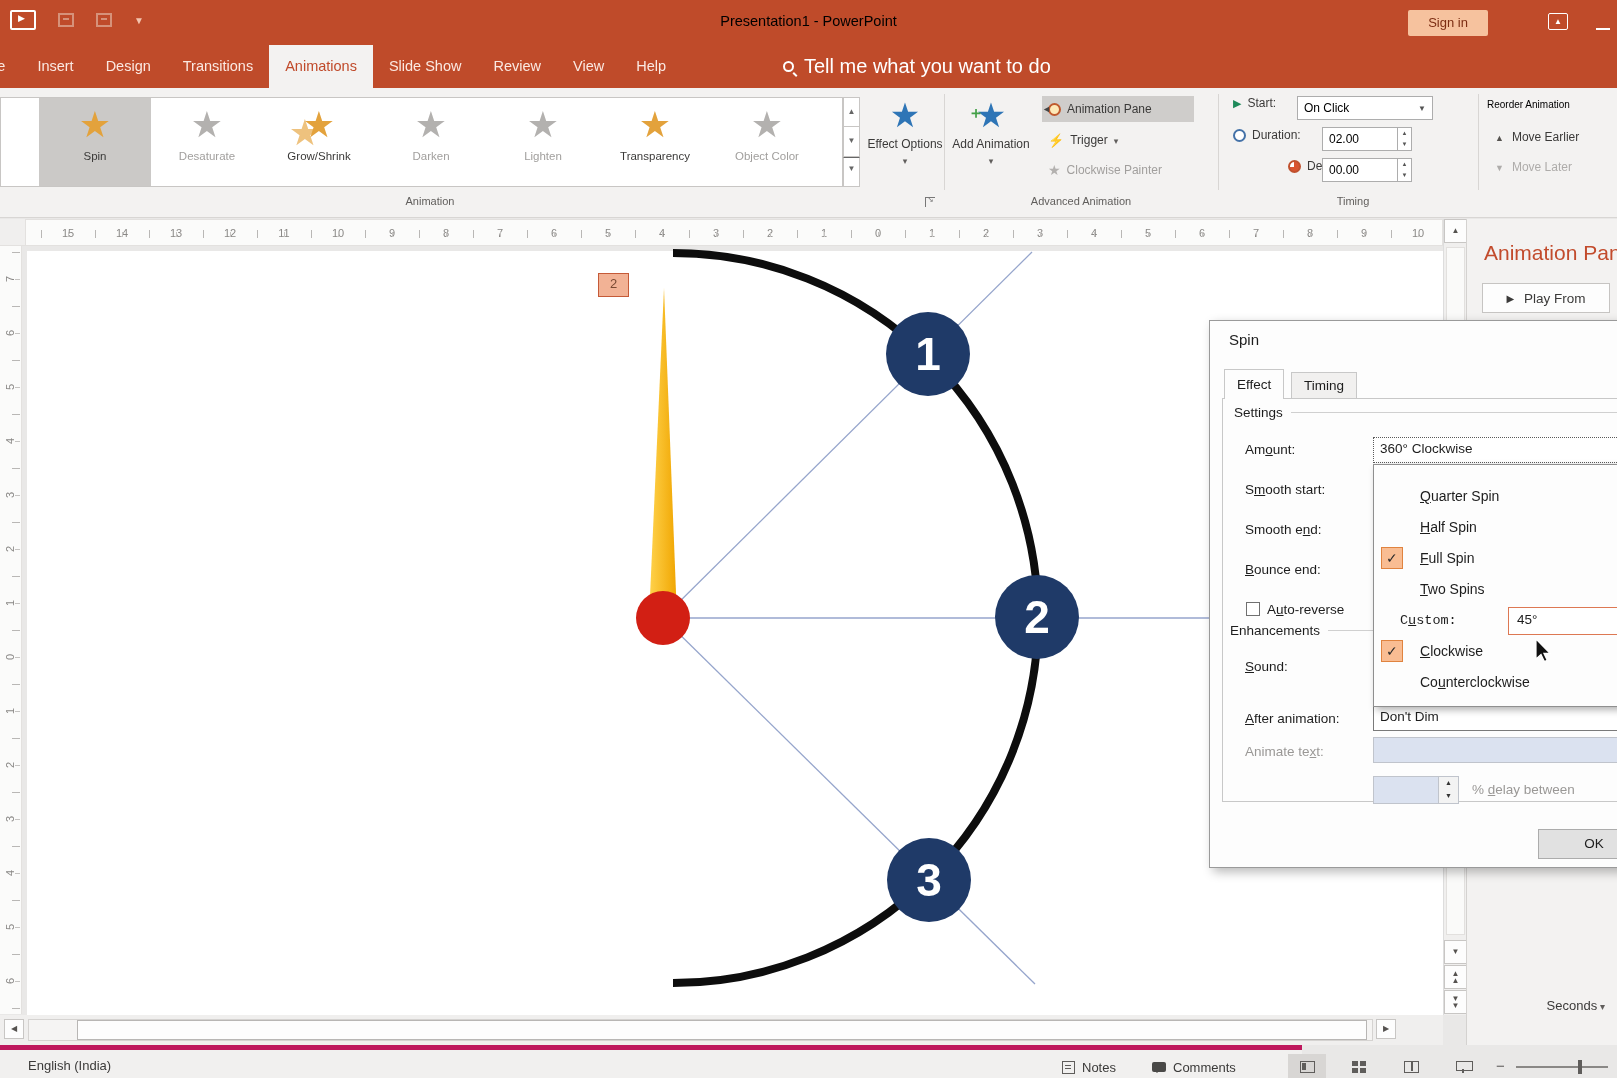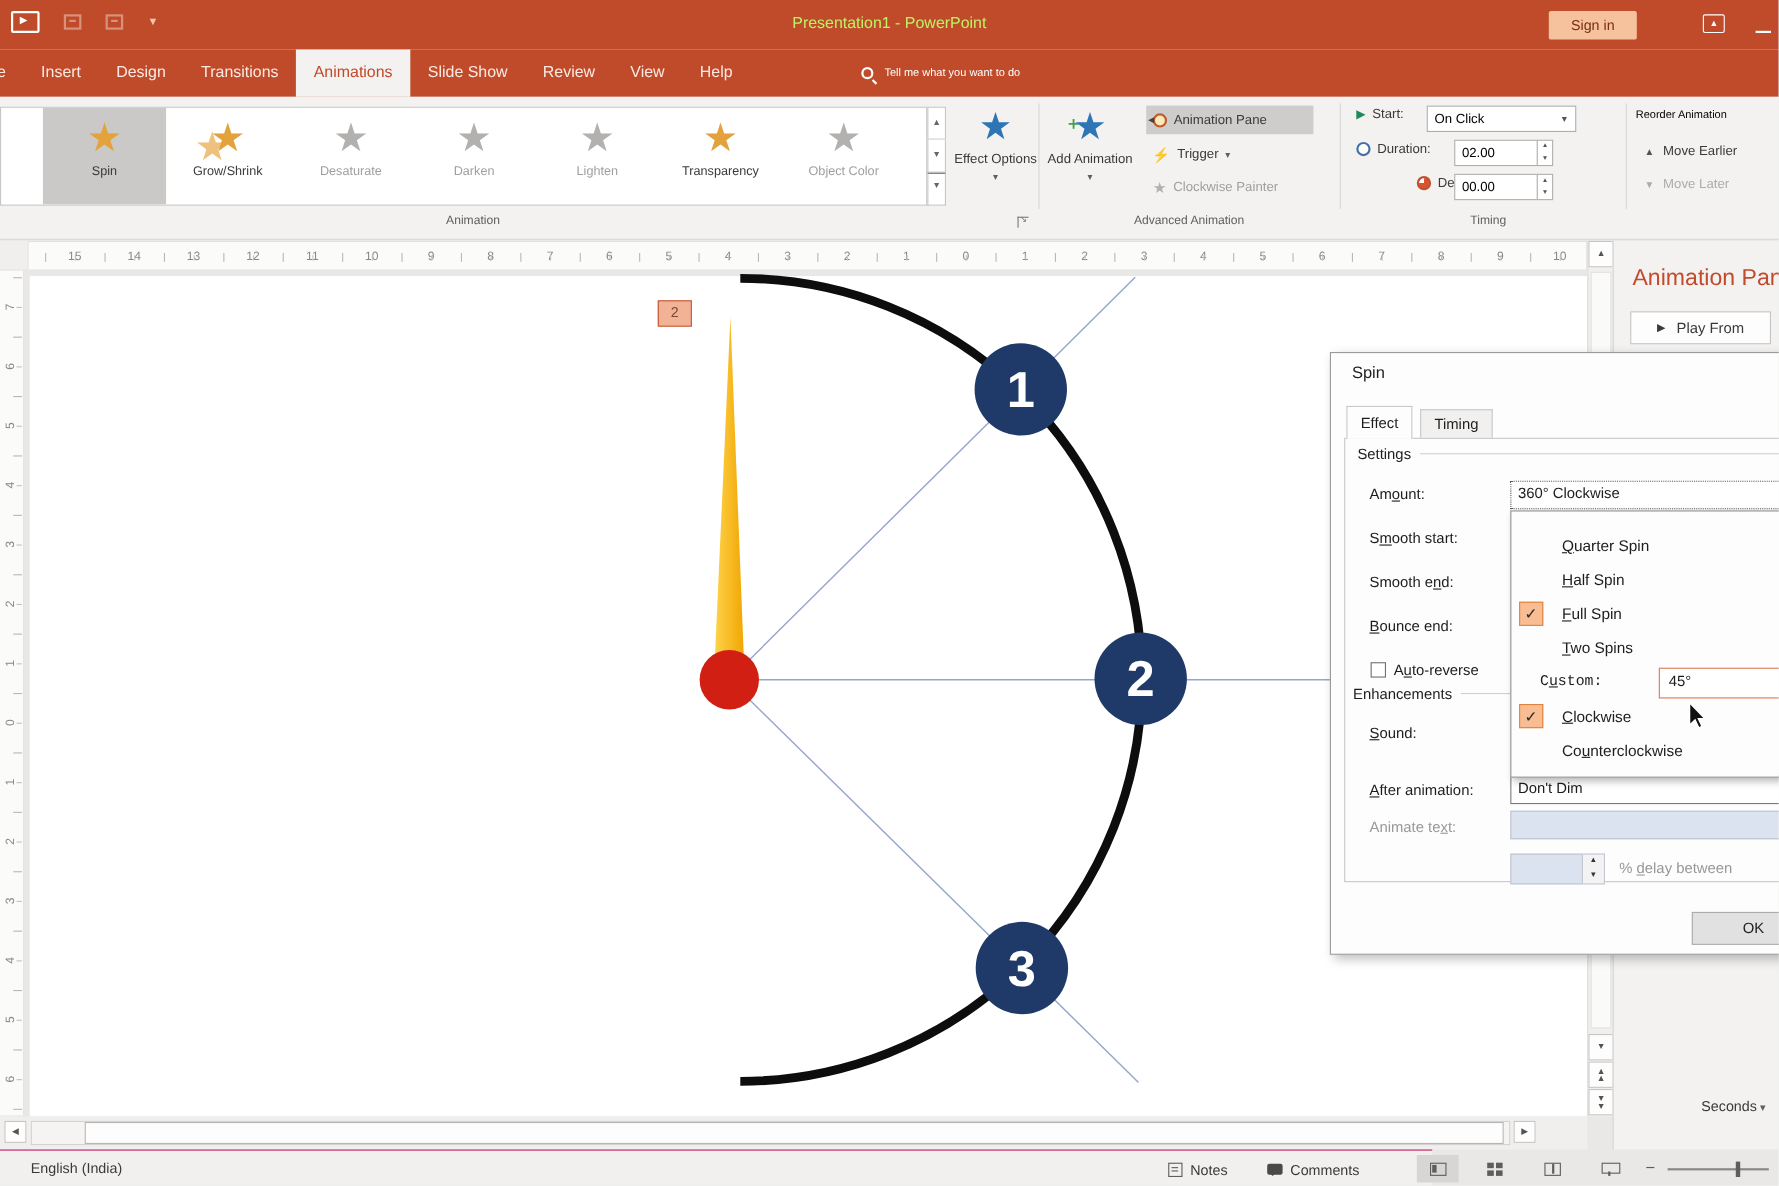--- a/index.html
+++ b/index.html
@@ -8,32 +8,32 @@
   u { text-decoration:underline; }
 
   
   .titlebar { position:absolute; left:0; top:0; width:1617px; height:45px; background:#bf4b2a; }
   .qat { position:absolute; left:10px; top:10px; display:flex; align-items:center; gap:22px; }
   .qat-present { width:26px; height:20px; border:2px solid #fff; border-radius:2px; position:relative; }
   .qat-present::after { content:"▶"; position:absolute; left:6px; top:1px; font-size:9px; color:#fff; }
   .qat-dim { width:16px; height:14px; border:2px solid #d99a83; position:relative; opacity:.9; }
   .qat-dim::after { content:""; position:absolute; left:3px; top:3px; right:3px; height:2px; background:#d99a83; }
   .qat-caret { color:#f3c4ae; font-size:10px; }
-  .app-title { position:absolute; top:13px; left:0; width:1617px; text-align:center; color:#bef264; font-size:14.5px; }
+  .app-title { position:absolute; top:13px; left:0; width:1617px; text-align:center; color:#000000; font-size:14.5px; }
   .signin { position:absolute; left:1408px; top:10px; width:80px; height:26px; background:#f6c29e; color:#7c2d12;
             font-size:13px; text-align:center; line-height:26px; border-radius:2px; }
   .ribbonopts { position:absolute; left:1548px; top:13px; width:20px; height:17px; border:1.5px solid #fff; border-radius:2px; color:#fff; font-size:8px; text-align:center; line-height:15px; }
   .win-min { position:absolute; left:1596px; top:28px; width:14px; height:2px; background:#fff; }
 
   
   .tabrow { position:absolute; left:0; top:45px; width:1617px; height:43px; background:#bf4b2a; display:flex; padding-left:10px; }
   .tab { color:#fbe9e2; font-size:14.5px; line-height:43px; padding:0 16px; white-space:nowrap; }
   .tab.active { background:#f3f2f1; color:#c04a2a;text-align:right; }
   .tab.clipped { margin-left:-44px; }
-  .tellme { display:flex; align-items:center; gap:10px; margin-left:88px; color:#fff; font-size:10px;justify-content:space-between; }
+  .tellme { display:flex; align-items:center; gap:10px; margin-left:88px; color:#fff; font-size:20px;justify-content:space-between; }
   .tellme-icon { width:11px; height:11px; border:2px solid #fff; border-radius:50%; position:relative; }
   .tellme-icon::after { content:""; position:absolute; left:9px; top:9px; width:2px; height:5px; background:#fff; transform:rotate(-45deg); }
 
   
   .ribbon { position:absolute; left:0; top:88px; width:1617px; height:130px; background:#f3f2f1; border-bottom:1px solid #d8d6d4; }
   .group-label { position:absolute; top:107px; font-size:11px; color:#605e5c; text-align:center; }
   .vsep { position:absolute; top:6px; height:96px; width:1px; background:#d8d6d4; }
 
   .gallery { position:absolute; left:0; top:9px; width:843px; height:90px; background:#fff; border:1px solid #c8c6c4; display:flex; overflow:hidden; }
   .gal-item { width:112px; height:88px; flex:none; text-align:center; padding-top:8px; }
@@ -116,21 +116,21 @@
   
   .pane { position:absolute; left:1466px; top:219px; width:151px; height:826px; background:#f3f2f1; border-left:1px solid #d4d2d0; }
   .pane-title { position:absolute; left:17px; top:22px; font-size:21px; color:#c24b2c; white-space:nowrap; }
   .playfrom { position:absolute; left:15px; top:64px; width:128px; height:30px; background:#fdfdfd; border:1px solid #c6c4c2;
               font-size:13.5px; color:#3b3a39; display:flex; align-items:center; justify-content:center; gap:10px; }
   .playfrom .tri { font-size:10px; color:#3b3a39; }
   .seconds { position:absolute; right:12px; top:779px; font-size:13px; color:#3b3a39; white-space:nowrap; }
   .seconds::after { content:" ▾"; font-size:10px; color:#605e5c; }
 
   
-  .statusbar { position:absolute; left:0; top:1045px; width:1302px; height:33px; background:#f1f0ef; border-top:1px solid #be185d; font-size:13px; color:#3b3a39; }
+  .statusbar { position:absolute; left:0; top:1045px; width:1302px; height:33px; background:#f1f0ef; border-top:5px solid #be185d; font-size:13px; color:#3b3a39; }
   .lang { position:absolute; left:28px; top:8px; }
   .sb-item { position:absolute; top:6px; display:flex; align-items:center; gap:7px; height:22px; }
   .notes-ic { width:13px; height:13px; border:1.5px solid #5f5d5b; position:relative; }
   .notes-ic::after { content:""; position:absolute; left:2px; top:3px; width:6px; height:1.5px; background:#5f5d5b; box-shadow:0 3px 0 #5f5d5b; }
   .comm-ic { width:14px; height:10px; background:#4a4947; border-radius:2px; position:relative; }
   .comm-ic::after { content:""; position:absolute; left:2px; bottom:-4px; border:3px solid transparent; border-top-color:#4a4947; }
   .viewbtn { position:absolute; top:4px; width:38px; height:25px; display:flex; align-items:center; justify-content:center; }
   .viewbtn.active { background:#d8d6d4; }
   .vic { width:15px; height:12px; border:1.5px solid #5f5d5b; position:relative; }
   .vic.norm::after { content:""; position:absolute; left:1px; top:1px; width:4px; height:7px; background:#5f5d5b; }
@@ -229,28 +229,28 @@
       <div class="gal-item clipped">
 
         <div class="gal-label">Teeter</div>
       </div>
 
       <div class="gal-item selected">
         <span class="gal-star star-orange"></span>
         <div class="gal-label">Spin</div>
       </div>
 
+      <div class="gal-item disabled">
+        <span class="gal-star star-gray"></span>
+        <div class="gal-label">Desaturate</div>
+      </div>
+
       <div class="gal-item">
         <span class="gal-star star-orange-dual"></span>
         <div class="gal-label">Grow/Shrink</div>
-      </div>
-
-      <div class="gal-item disabled">
-        <span class="gal-star star-gray"></span>
-        <div class="gal-label">Desaturate</div>
       </div>
 
       <div class="gal-item disabled">
         <span class="gal-star star-gray"></span>
         <div class="gal-label">Darken</div>
       </div>
 
       <div class="gal-item disabled">
         <span class="gal-star star-gray"></span>
         <div class="gal-label">Lighten</div>

